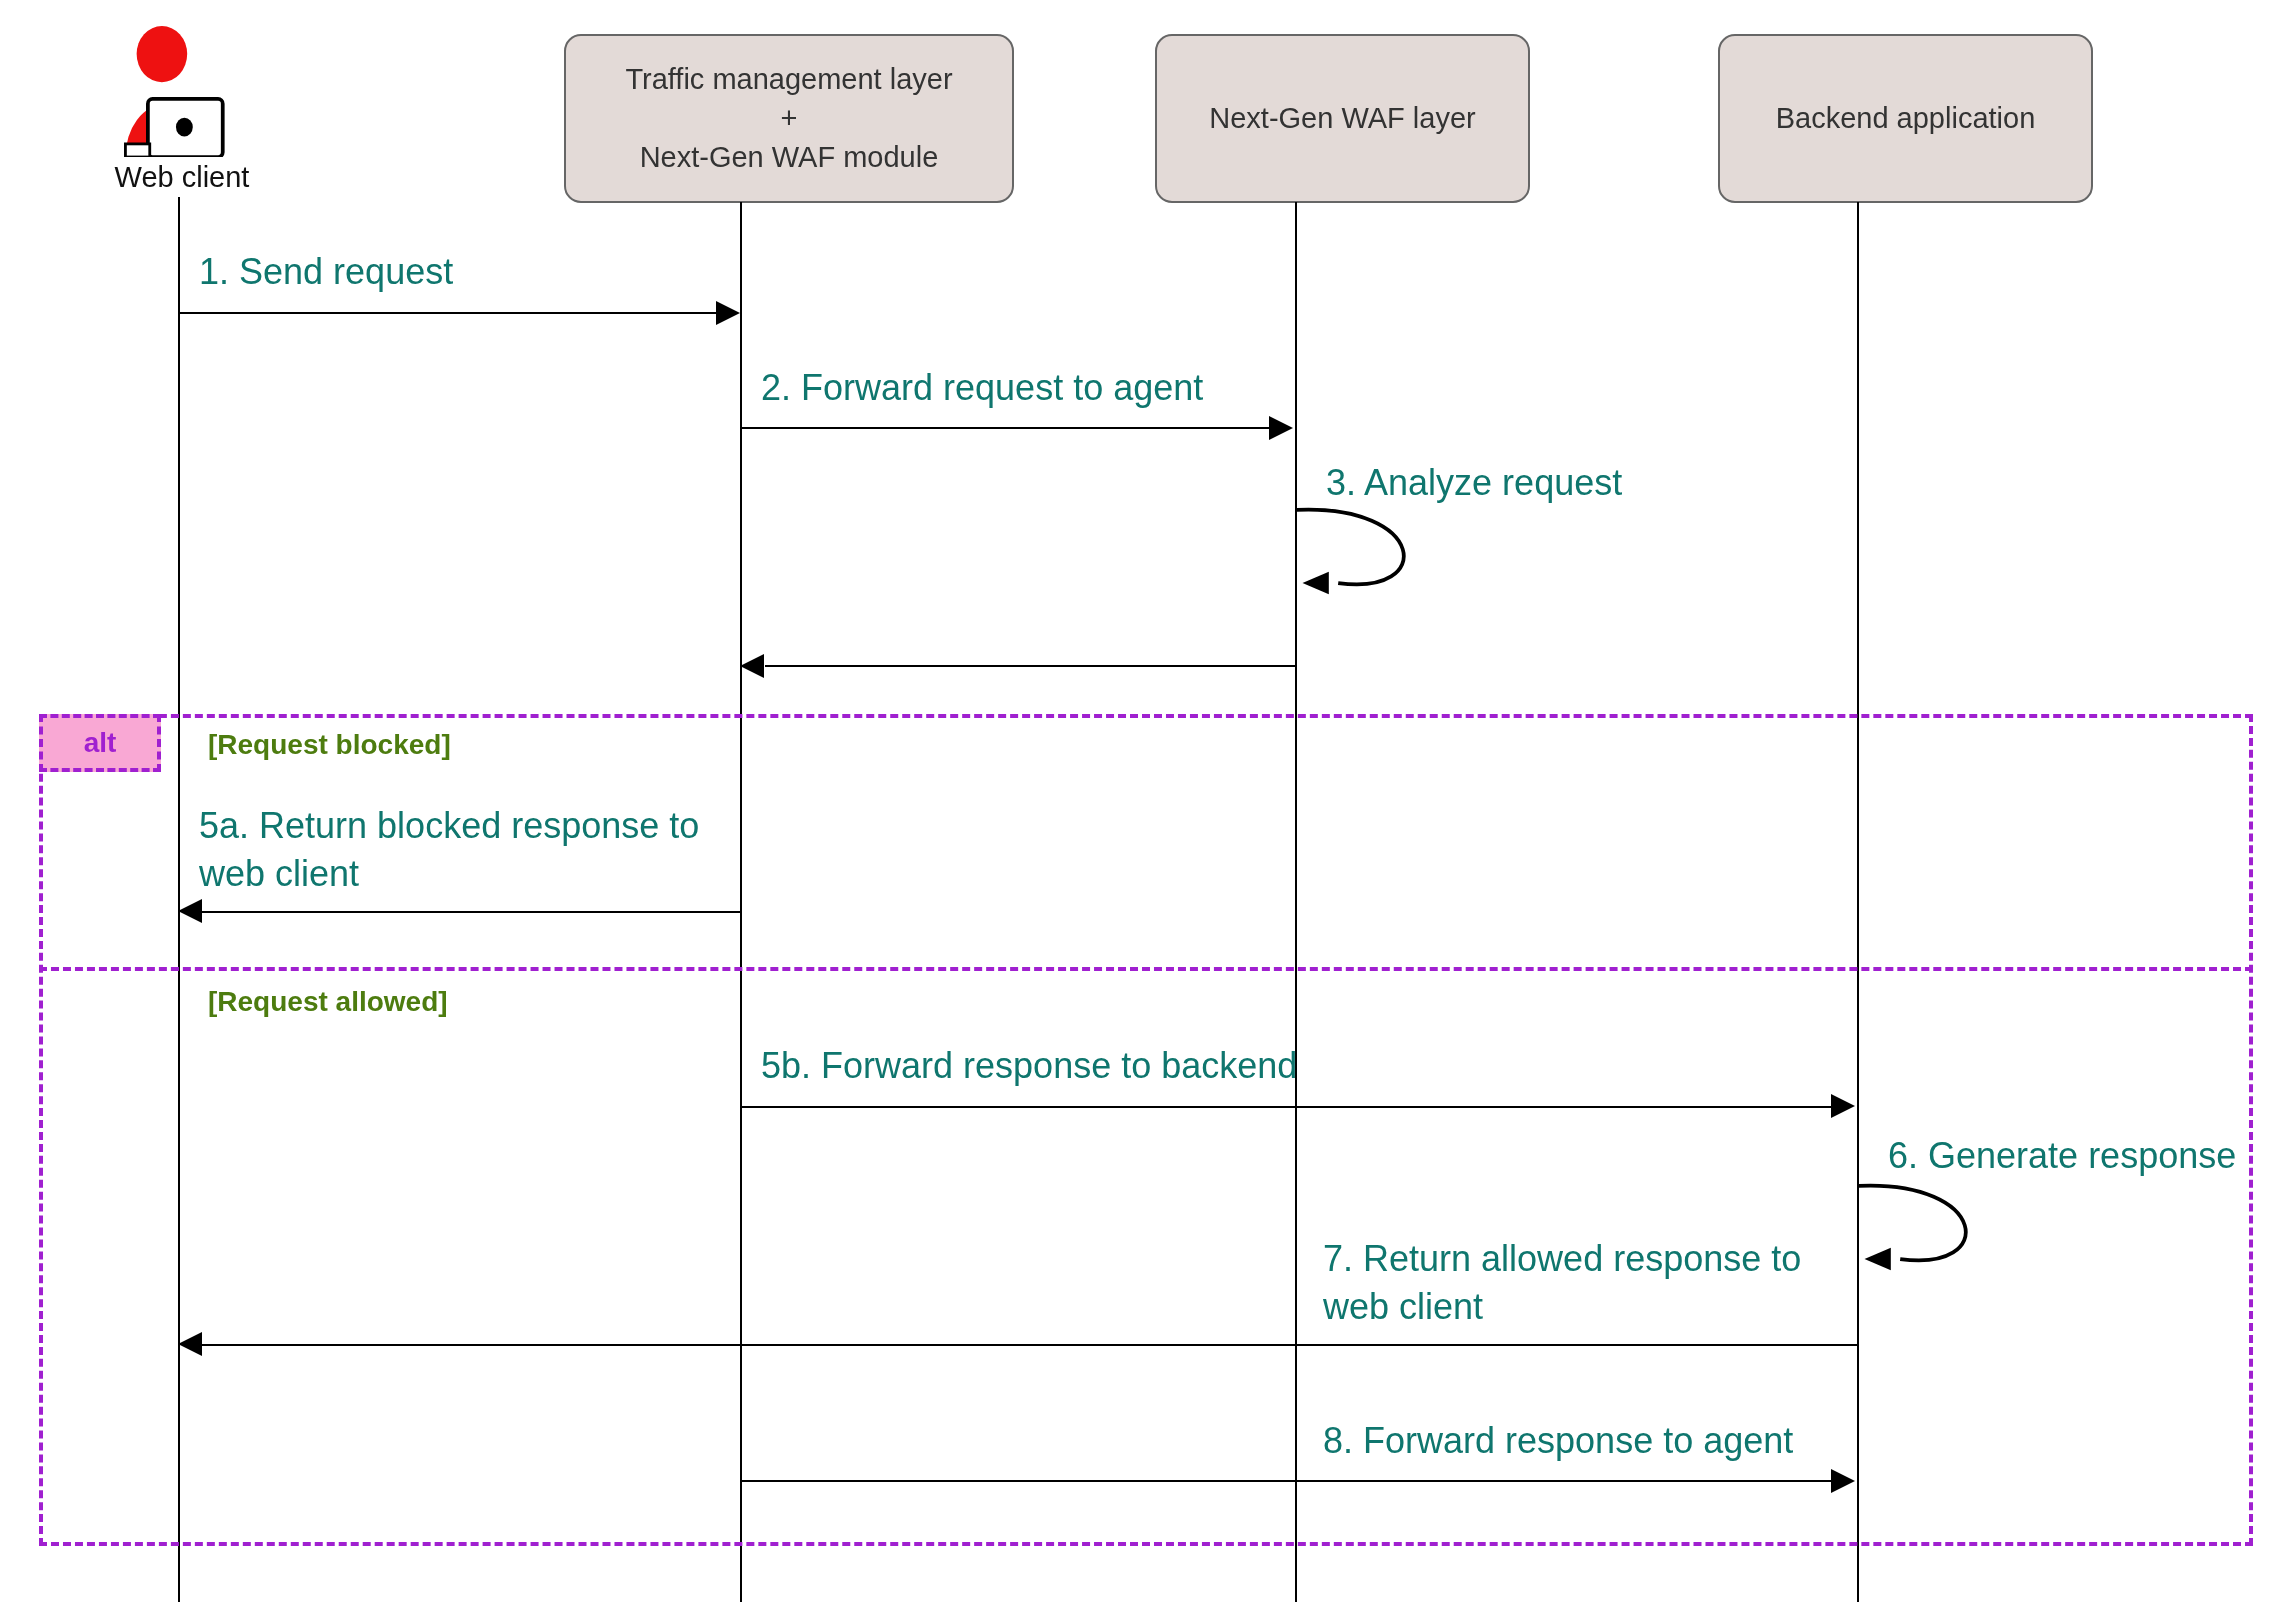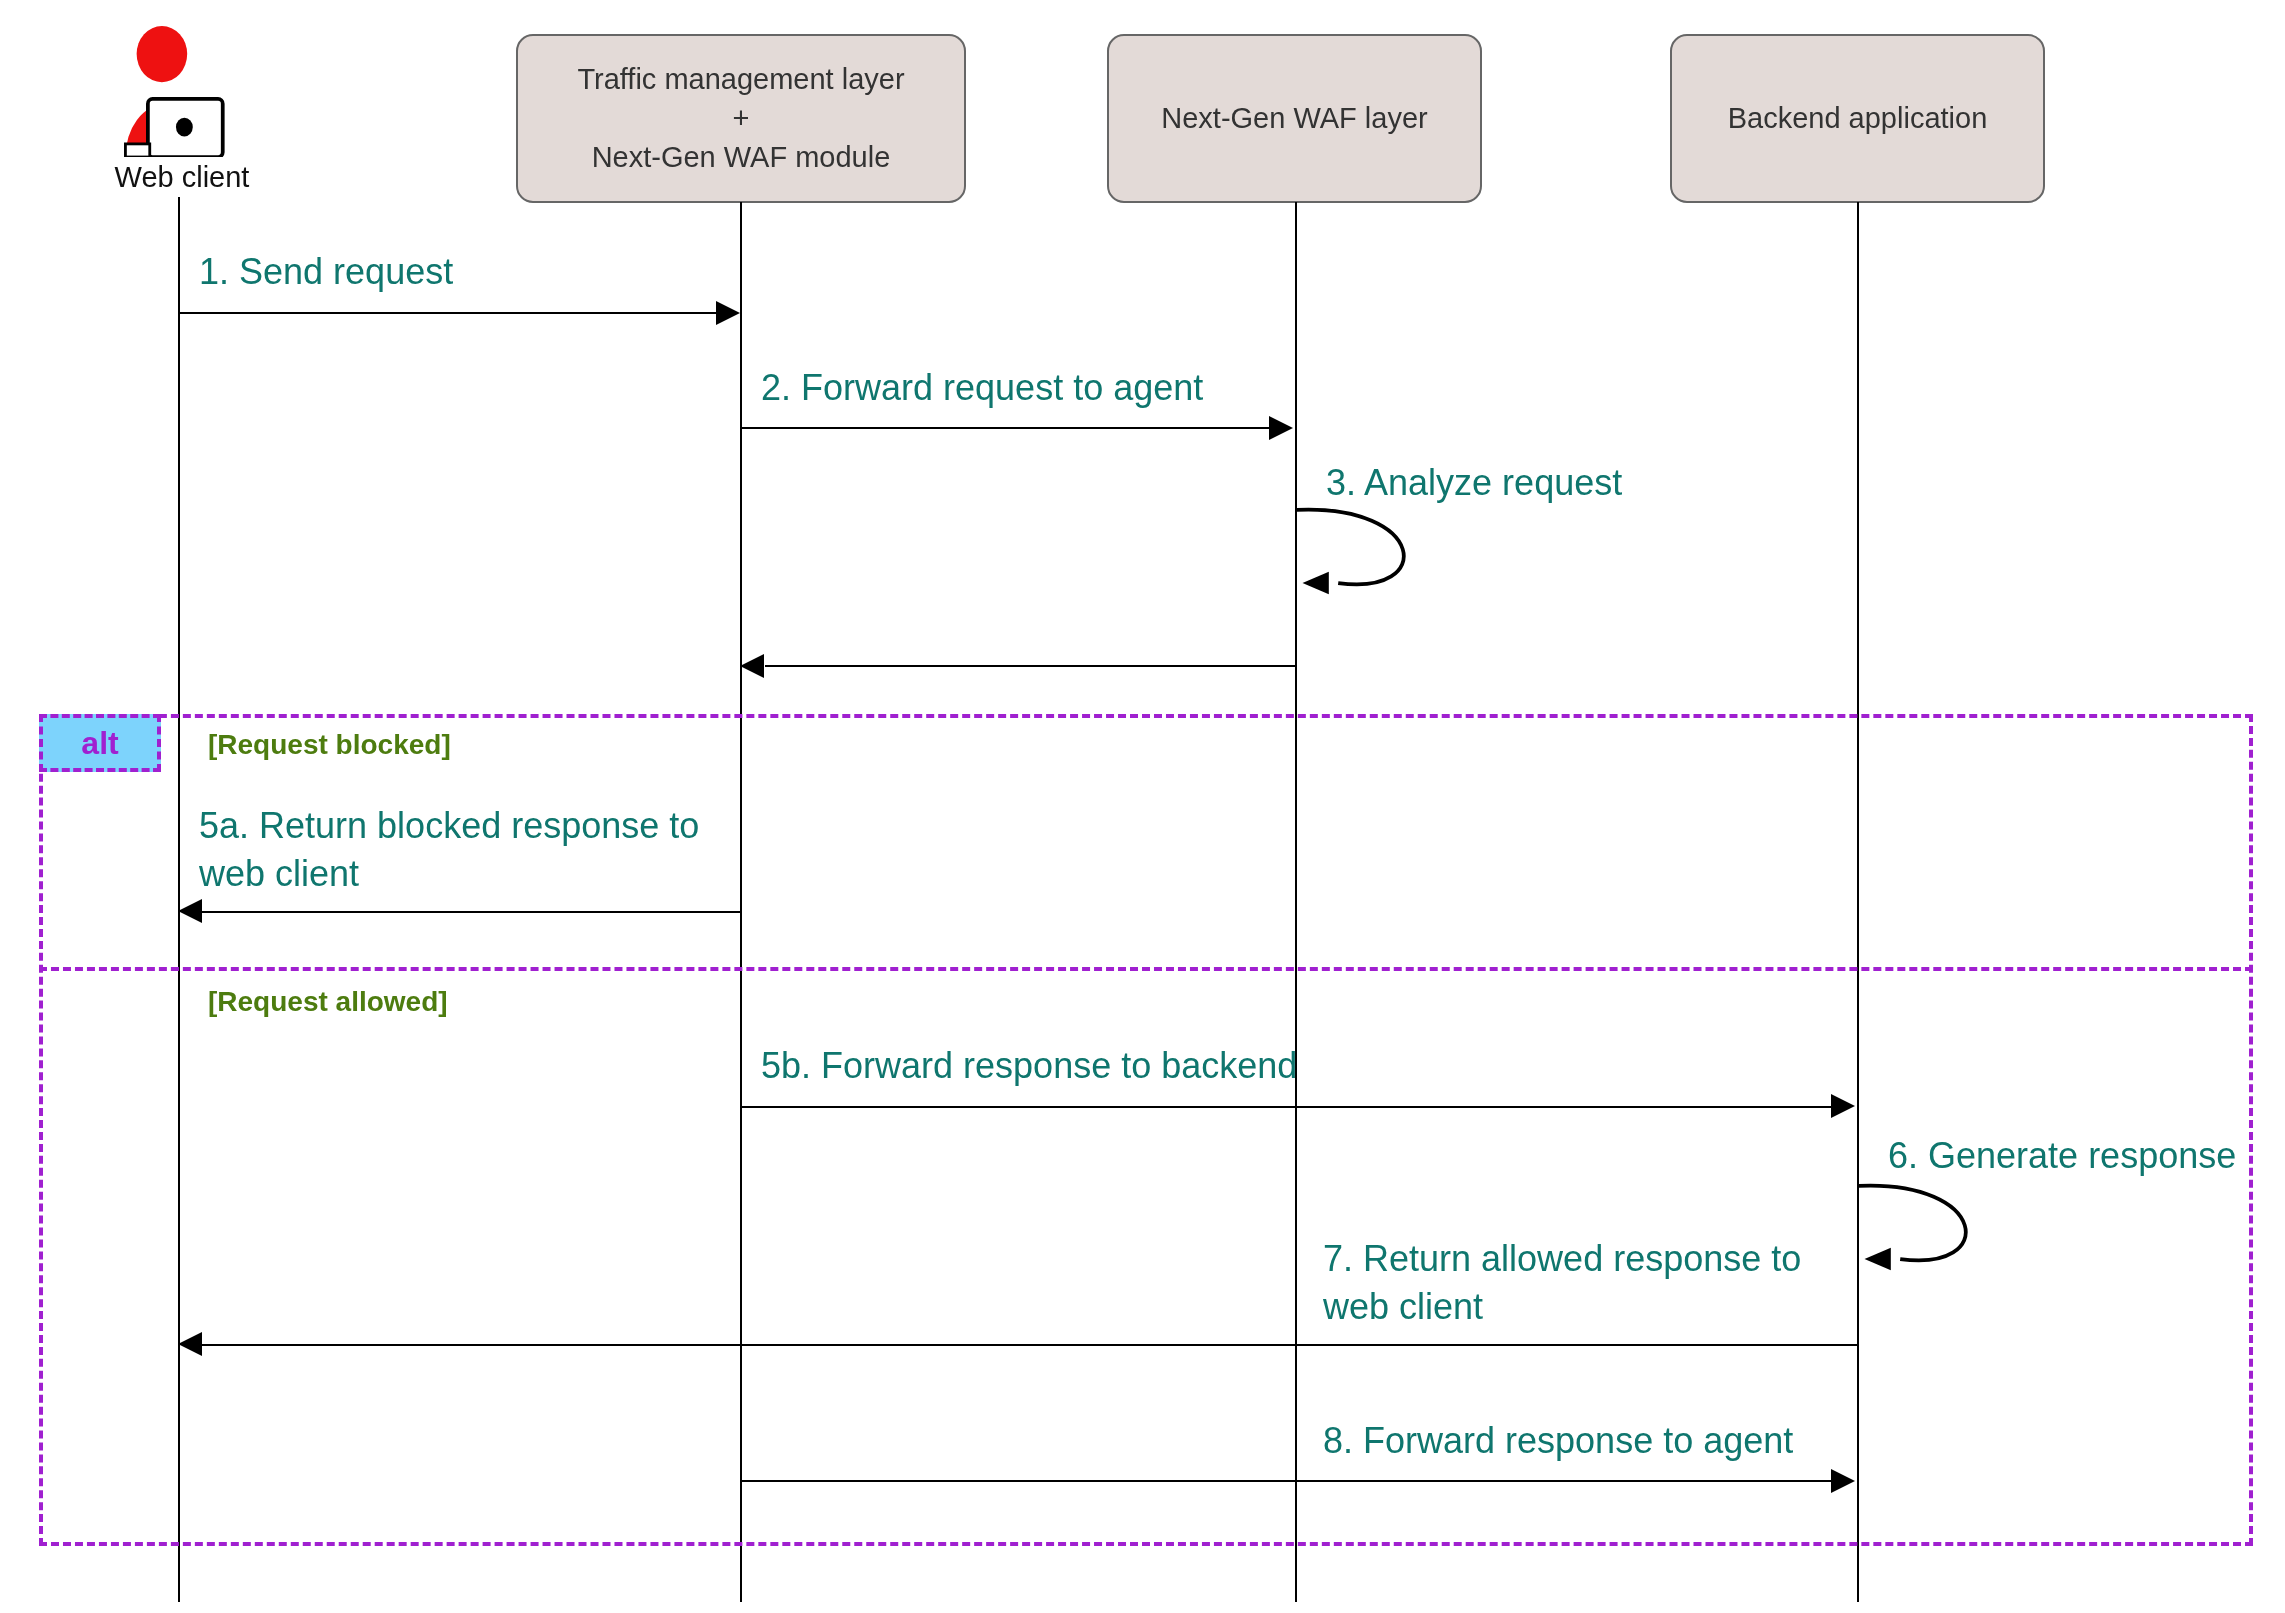--- a/index.html
+++ b/index.html
@@ -26,20 +26,21 @@
     border-radius: 17px;
     display: flex;
     align-items: center;
     justify-content: center;
     text-align: center;
     color: #333333;
     font-size: 29px;
     line-height: 1.35;
     white-space: pre-line;
     padding: 5.6px 13px;
+    margin-left: 48px;
   }
 
   
   .actor {
     position: absolute;
   }
   .actor-label {
     position: absolute;
     text-align: center;
     color: #111111;
@@ -97,23 +98,23 @@
   }
   .alt-divider {
     position: absolute;
     height: 0;
     border-top: 4.7px dashed #a020d0;
   }
   .alt-tag {
     position: absolute;
     box-sizing: border-box;
     border: 4.7px dashed #a020d0;
-    background: #7dd3fc;
+    background: #f9a8d4;
     color: #a020d0;
-    font-size: 32px;
+    font-size: 28px;
     font-weight: bold;
     display: flex;
     align-items: center;
     justify-content: center;
   }
   .alt-cond {
     position: absolute;
     color: #4d7c0f;
     font-size: 28px;
     font-weight: bold;

